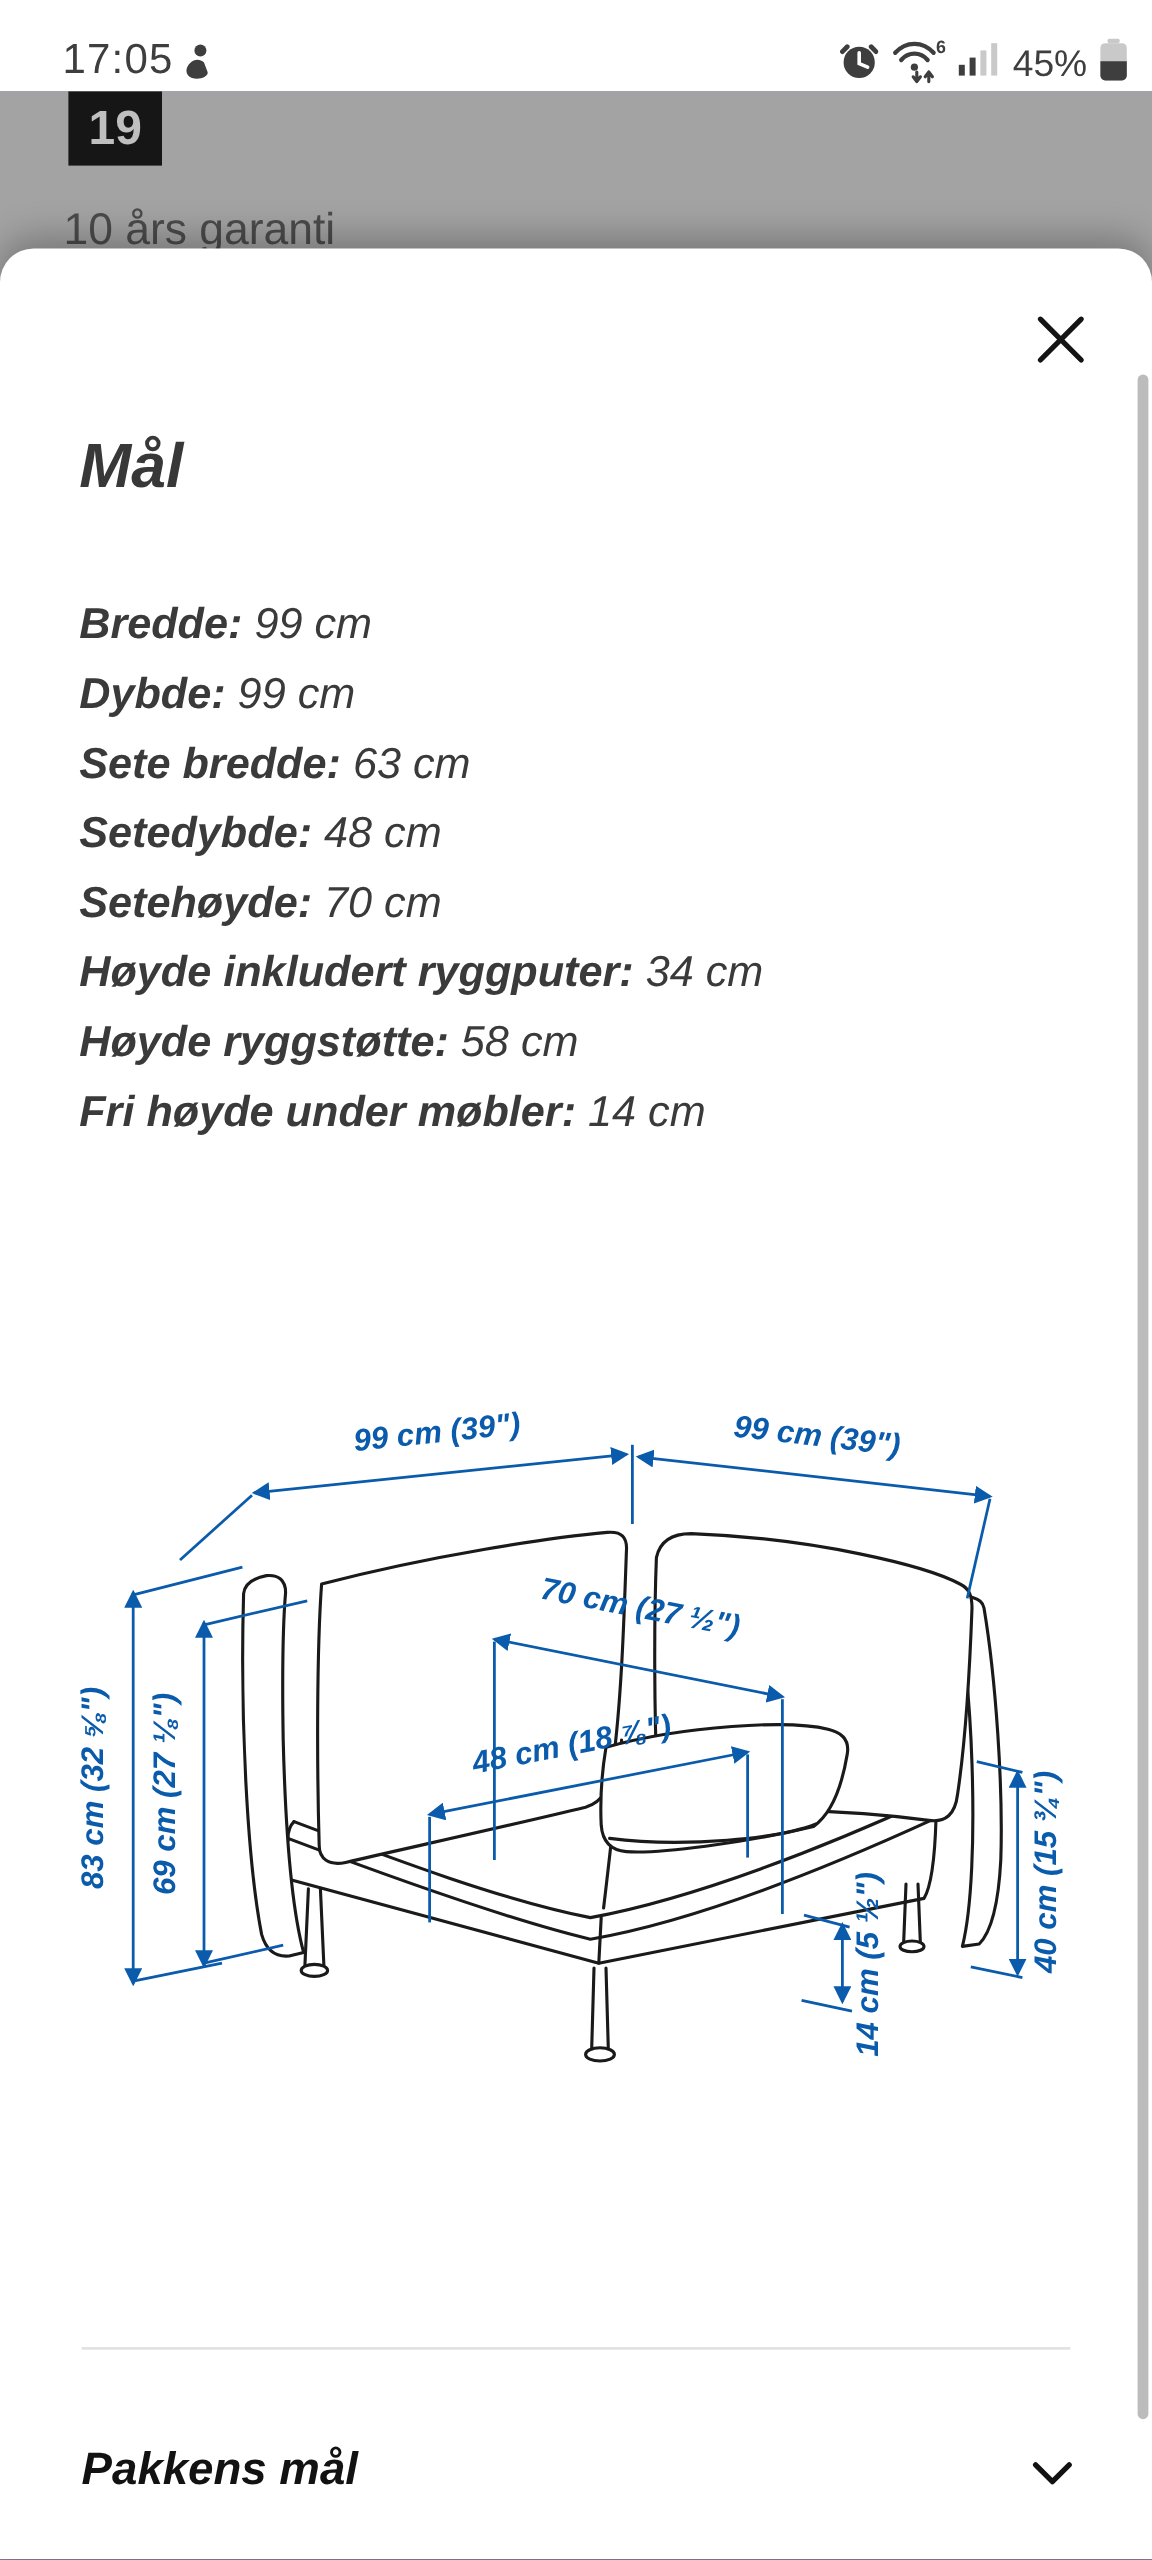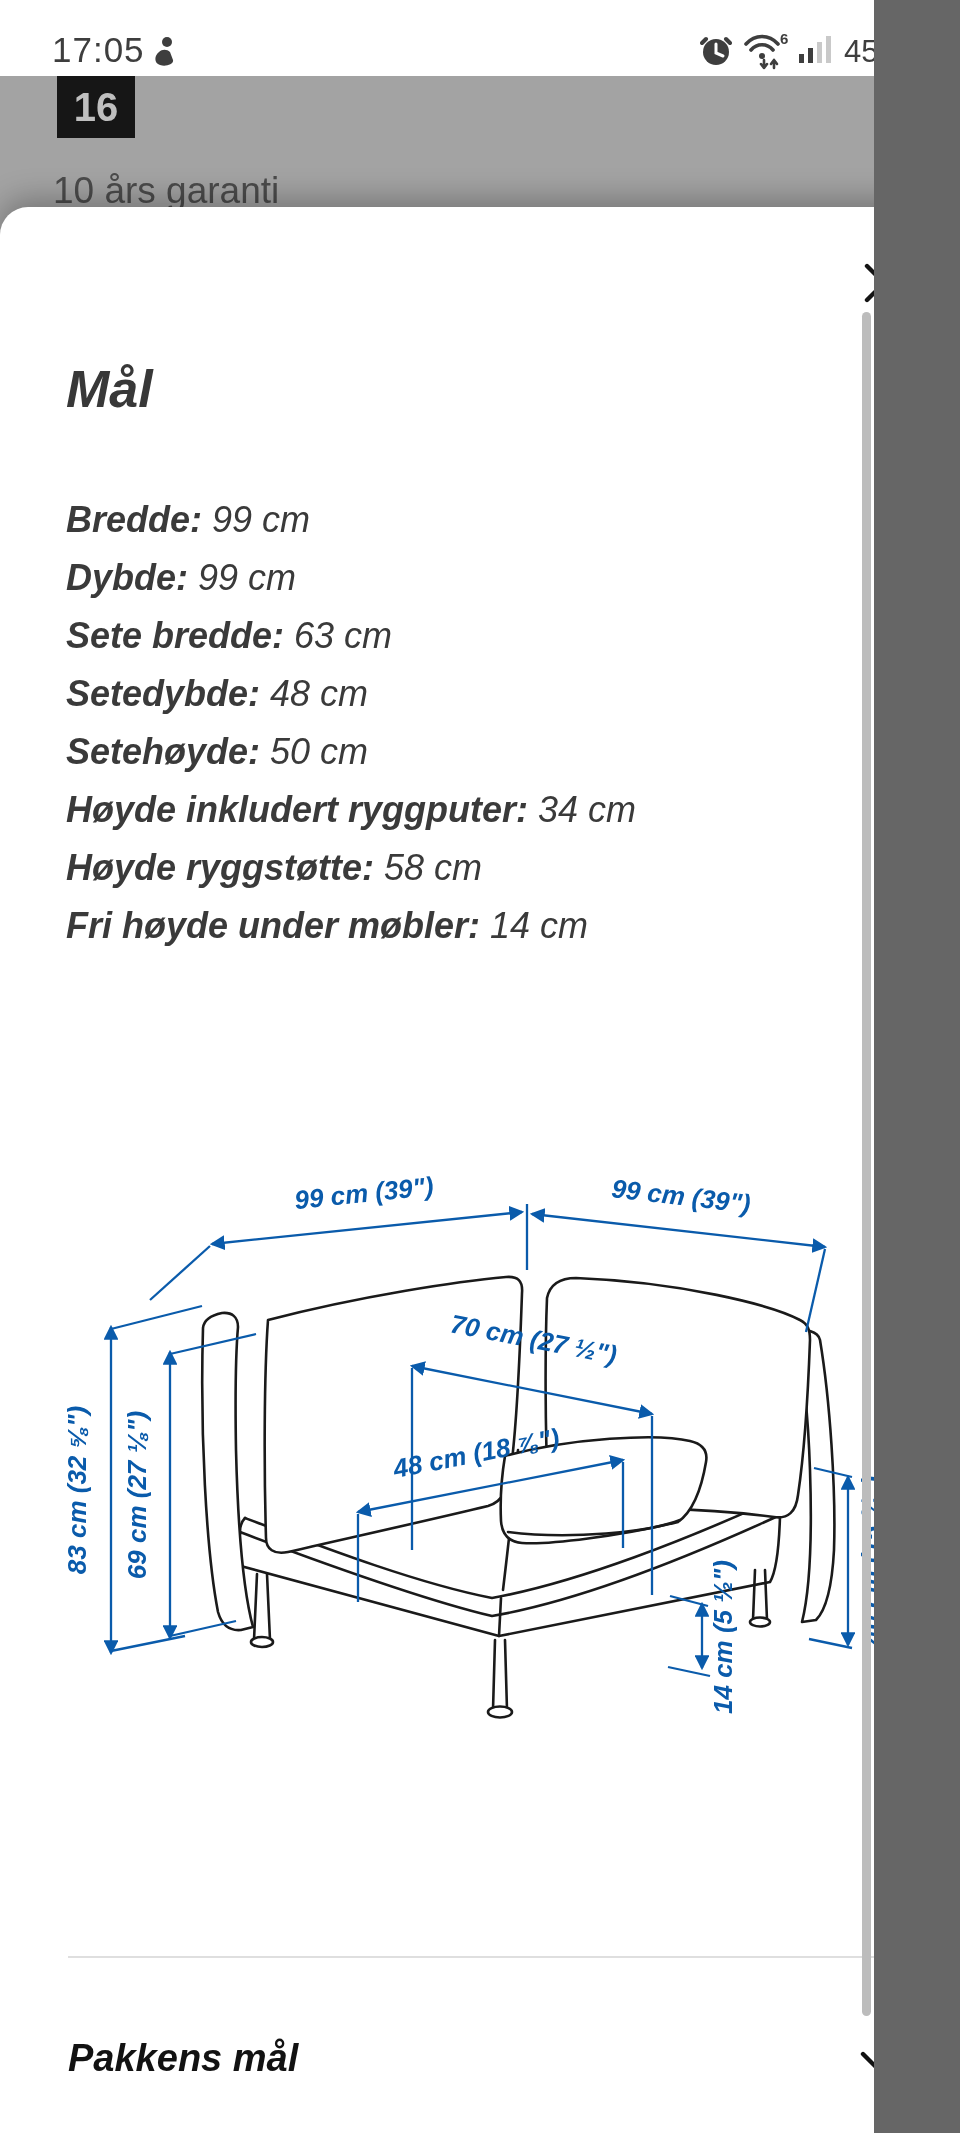--- a/index.html
+++ b/index.html
@@ -1,16 +1,16 @@
 <!DOCTYPE html>
 <html><head>
 <meta charset="utf-8">
 <style>
   html,body{margin:0;padding:0;background:#666;}
-  .screen{position:relative;width:874px;height:2133px;background:#4c1d95;overflow:hidden;
+  .screen{position:relative;width:960px;height:2133px;background:#4c1d95;overflow:hidden;
     font-family:"Liberation Sans",sans-serif;-webkit-font-smoothing:antialiased;}
   
   .statusbar{position:absolute;left:0;top:0;width:960px;height:76px;background:#fff;z-index:5;}
   .sb-time{position:absolute;left:52px;top:30px;font-size:35px;color:#3e3e3e;letter-spacing:1px;}
   .sb-left-ic{position:absolute;left:152px;top:36px;}
   .sb-right{position:absolute;right:20px;top:30px;display:flex;align-items:center;gap:10px;}
   .sb-pct{font-size:31px;color:#3e3e3e;}
   
   .backdrop{position:absolute;left:0;top:76px;width:960px;height:560px;background:#a3a3a3;}
   .badge10{position:absolute;left:57px;top:0px;width:78px;height:62px;background:#161616;
@@ -80,40 +80,40 @@
         <svg width="24" height="36" viewBox="0 0 24 36">
           <rect x="7" y="0" width="10" height="4" rx="1.5" fill="#c9c9c9"></rect>
           <rect x="1" y="4" width="22" height="31" rx="4" fill="#c9c9c9"></rect>
           <path d="M1,19 L23,19 L23,31 A4,4 0 0 1 19,35 L5,35 A4,4 0 0 1 1,31 Z" fill="#3e3e3e"></path>
         </svg>
       </span>
     </div>
   </div>
 
   <div class="backdrop">
-    <div class="badge10">16</div>
+    <div class="badge10">19</div>
     <div class="garanti">10 års garanti</div>
   </div>
 
   <div class="sheet">
 
     <button class="closebtn" aria-label="close">
       <svg width="44" height="44" viewBox="0 0 44 44">
         <path d="M5,5 L39,39 M39,5 L5,39" stroke="#141414" stroke-width="4.4" stroke-linecap="round"></path>
       </svg>
     </button>
 
     <h1 class="sheet-title">Mål</h1>
 
     <div class="meas">
       <div class="row"><span class="lab">Bredde: </span><span>99 cm</span></div>
       <div class="row"><span class="lab">Dybde: </span><span>99 cm</span></div>
       <div class="row"><span class="lab">Sete bredde: </span><span>63 cm</span></div>
       <div class="row"><span class="lab">Setedybde: </span><span>48 cm</span></div>
-      <div class="row"><span class="lab">Setehøyde: </span><span>50 cm</span></div>
+      <div class="row"><span class="lab">Setehøyde: </span><span>70 cm</span></div>
       <div class="row"><span class="lab">Høyde inkludert ryggputer: </span><span>34 cm</span></div>
       <div class="row"><span class="lab">Høyde ryggstøtte: </span><span>58 cm</span></div>
       <div class="row"><span class="lab">Fri høyde under møbler: </span><span>14 cm</span></div>
     </div>
 
     <svg class="diagram" viewBox="0 0 880 670">
       <defs>
         <marker id="ah" viewBox="0 0 10 10" refX="8.5" refY="5" markerWidth="6.5" markerHeight="6.5" orient="auto-start-reverse">
           <path d="M0,0 L10,5 L0,10 Z" fill="#0a5bab"></path>
         </marker>

